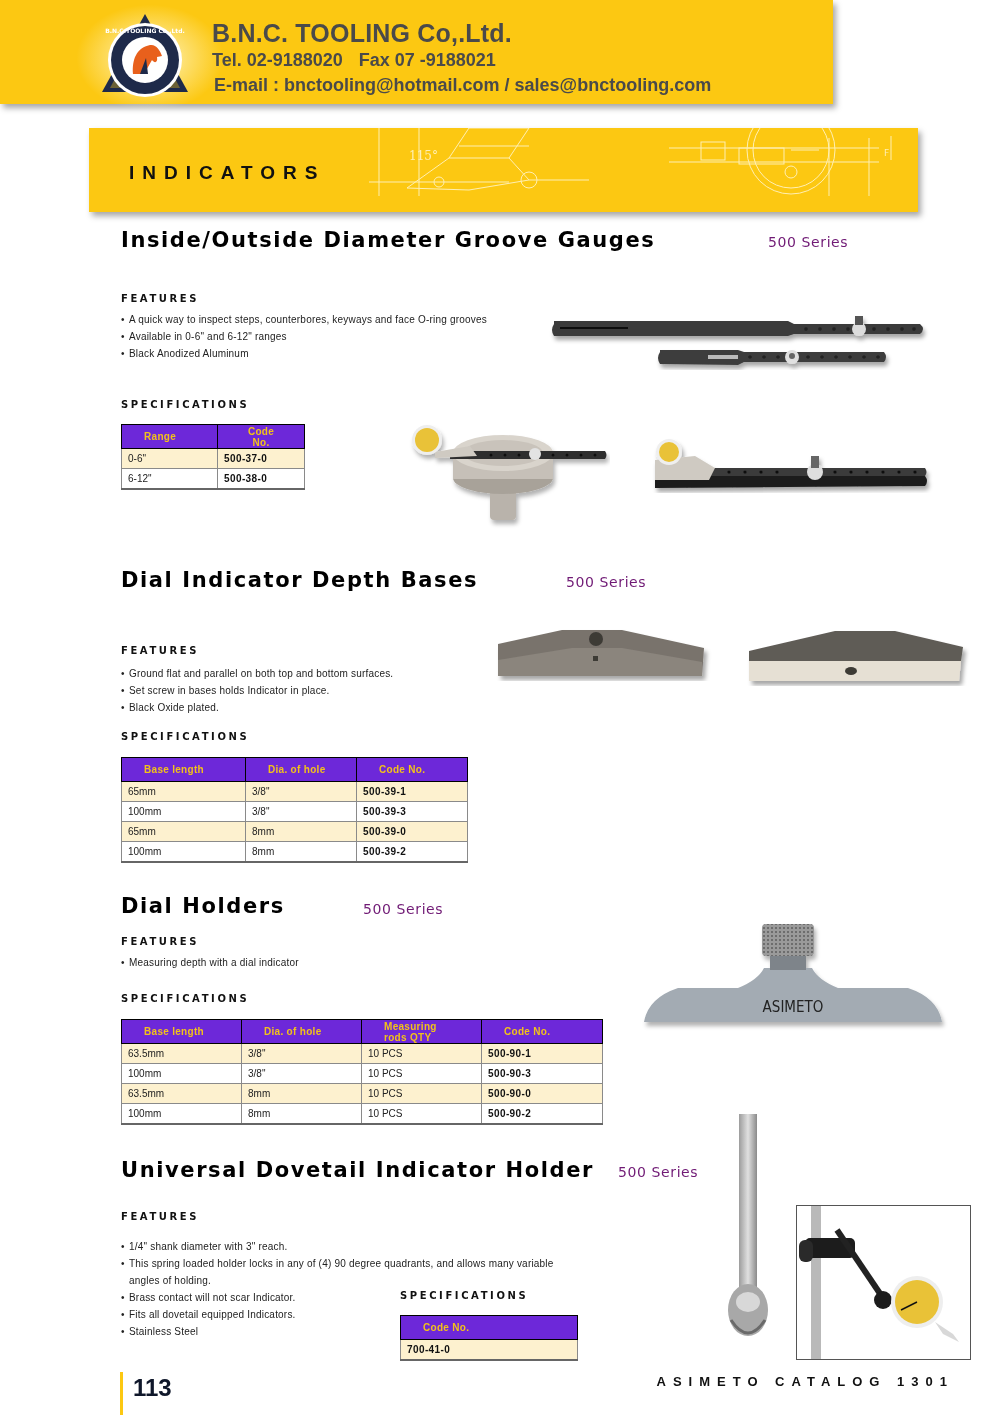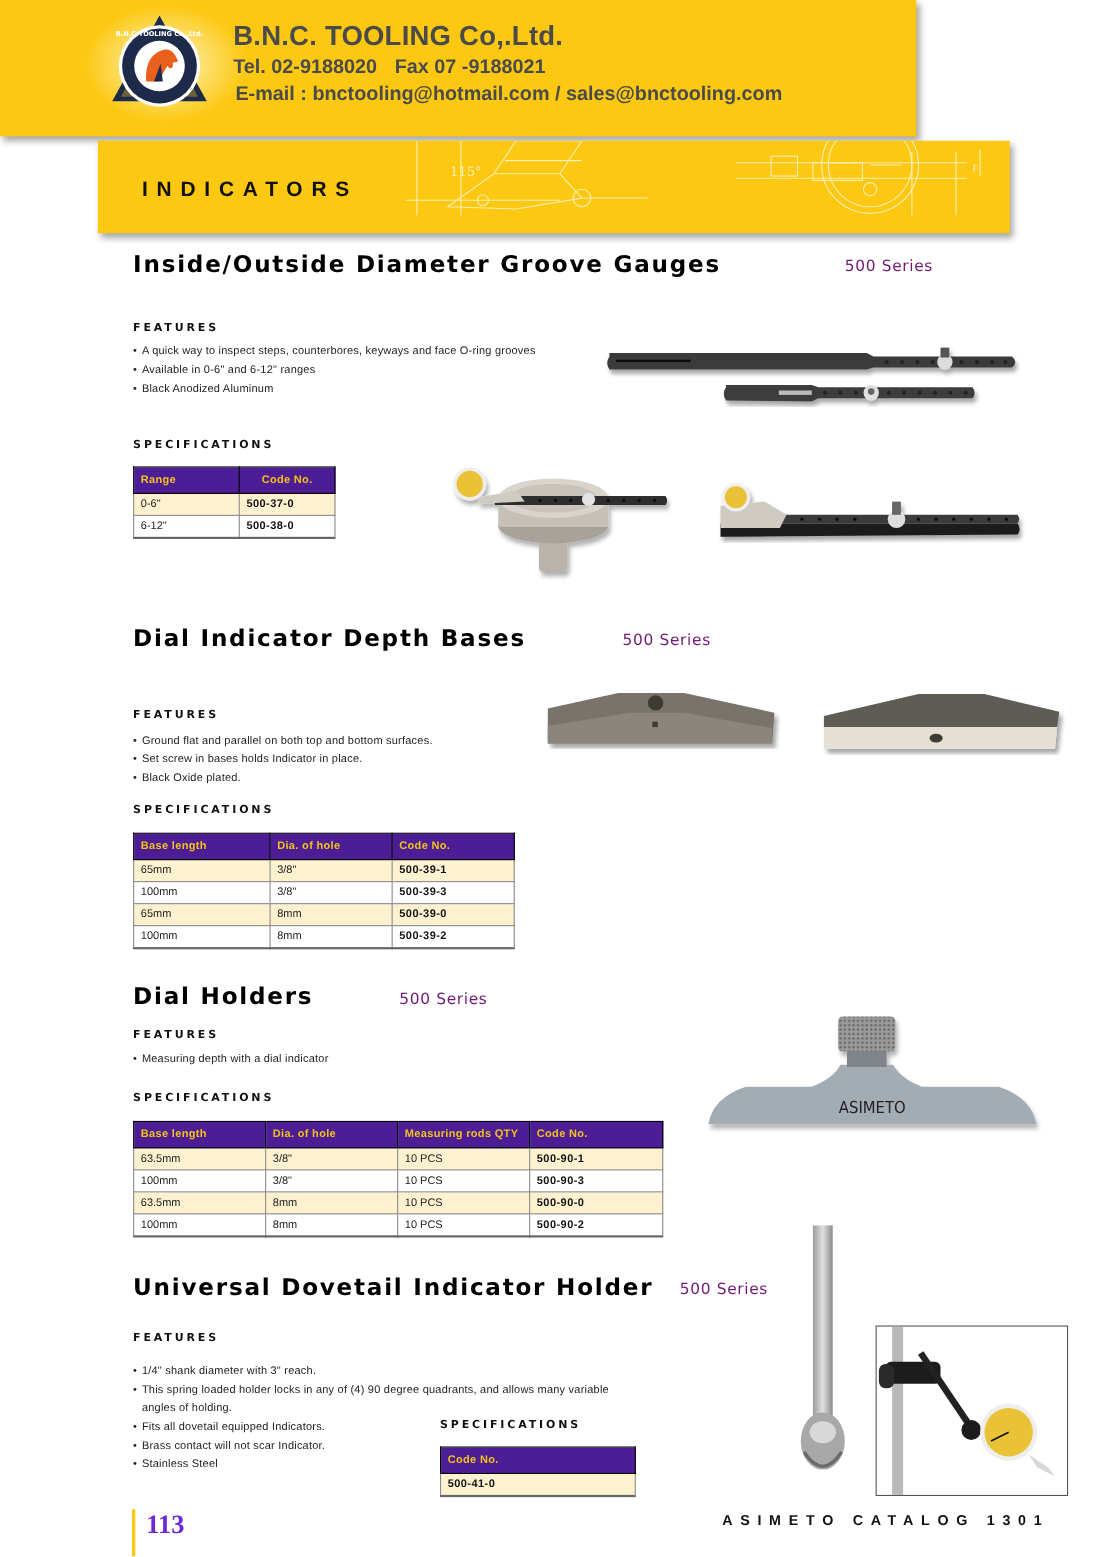--- a/index.html
+++ b/index.html
@@ -1,20 +1,20 @@
 <!DOCTYPE html>
 <html><head>
 <meta charset="utf-8">
 <style>
   * { box-sizing: border-box; margin: 0; padding: 0; }
   html, body { width: 1000px; height: 1415px; background: #ffffff; overflow: hidden; }
   body { position: relative; font-family: "Liberation Sans", "DejaVu Sans", sans-serif; color: #1a1a1a; }
 
   
-  .hdr { position: absolute; left: 0; top: 0; width: 833px; height: 124px; background: #fcc812;
+  .hdr { position: absolute; left: 0; top: 0; width: 833px; height: 104px; background: #fcc812;
          box-shadow: 3px 4px 6px rgba(0,0,0,0.35); }
   .hdr-glow { position: absolute; left: 70px; top: 0; width: 160px; height: 116px;
               background: radial-gradient(ellipse at center, #fff6c8 0%, rgba(252,200,18,0) 65%); }
   .logo { position: absolute; left: 100px; top: 12px; width: 90px; height: 88px; }
   .hdr-text { position: absolute; left: 212px; top: 18px; color: #4a4a4a; font-weight: bold; }
   .company { font-size: 25px; line-height: 30px; letter-spacing: 0.2px; }
   .contact { font-size: 18px; line-height: 25px; }
   .contact .gap { display: inline-block; width: 16px; }
   .email { font-size: 18px; line-height: 25px; margin-left: 2px; }
 
@@ -31,33 +31,33 @@
   .series { position: absolute; font-family: "DejaVu Sans", sans-serif; font-size: 14px; letter-spacing: 0.6px;
             color: #701a75; white-space: nowrap; }
   .lbl { position: absolute; font-family: "DejaVu Sans", sans-serif; font-weight: bold; font-size: 10px;
          letter-spacing: 2.6px; color: #111; }
   .feat { position: absolute; font-size: 10px; line-height: 17px; color: #222; letter-spacing: 0.2px; }
   .feat li { list-style: none; padding-left: 8px; text-indent: -8px; white-space: nowrap; }
   .feat li::before { content: "\2022"; display: inline-block; width: 8px; text-indent: 0; }
   .feat li.wrap { white-space: normal; }
 
   table.spec { position: absolute; border-collapse: collapse; font-size: 10px; }
-  table.spec th { background: #4c1d95; color: #f2c21a; text-align: left; font-weight: bold; height: 24px;
-                  padding: 0 6px; letter-spacing: 0.3px; border: 1px solid #000; margin-left: 16px; }
+  table.spec th { background: #6d28d9; color: #f2c21a; text-align: left; font-weight: bold; height: 24px;
+                  padding: 0 22px; letter-spacing: 0.3px; border: 1px solid #000; margin-left: 16px; }
   table.spec td { height: 20px; padding: 0 6px; border: 1px solid #8a8a8a; color: #222; }
   table.spec tr.odd td { background: #fdf1cf; }
   table.spec tr.even td { background: #ffffff; }
   table.spec td.code { font-weight: bold; color: #111; letter-spacing: 0.4px; }
   table.spec { border-bottom: 2px solid #666; }
 
   .img { position: absolute; }
 
   
   .pg-bar { position: absolute; left: 120px; top: 1372px; width: 3px; height: 43px; background: #fcc812; }
-  .pg-num { position: absolute; left: 133px; top: 1374px; font-size: 24px; font-weight: bold; color: #6d28d9; font-family: Liberation Serif, serif; }
+  .pg-num { position: absolute; left: 133px; top: 1374px; font-size: 24px; font-weight: bold; color: #0f172a; }
   .catalog { position: absolute; right: 46px; top: 1374px; font-size: 13px; font-weight: bold;
              letter-spacing: 7px; color: #111; }
 </style>
 </head>
 <body>
 
 <div class="hdr">
   <div class="hdr-glow"></div>
   <svg class="logo" viewBox="0 0 90 88">
     <polygon points="45,2 88,80 2,80" fill="#1e2a4a"></polygon>
@@ -355,32 +355,32 @@
     <text x="155" y="94" font-size="15" fill="#222" text-anchor="middle" font-family="DejaVu Sans Condensed, DejaVu Sans, sans-serif">ASIMETO</text>
   </g>
 </svg>
 
 <div class="h2" style="left:121px; top:1158px;">Universal Dovetail Indicator Holder</div>
 <div class="series" style="left:618px; top:1164px;">500 Series</div>
 <div class="lbl" style="left:121px; top:1211px;">FEATURES</div>
 <ul class="feat" style="left:121px; top:1238px; width:440px;">
   <li>1/4" shank diameter with 3" reach.</li>
   <li class="wrap">This spring loaded holder locks in any of (4) 90 degree quadrants, and allows many variable angles of holding.</li>
+  <li>Brass contact will not scar Indicator.</li>
   <li>Fits all dovetail equipped Indicators.</li>
-  <li>Brass contact will not scar Indicator.</li>
   <li>Stainless Steel</li>
 </ul>
 <div class="lbl" style="left:400px; top:1290px;">SPECIFICATIONS</div>
 <table class="spec" style="left:400px; top:1315px; width:178px;">
   <tbody>
       <tr>
     <th>Code No.</th>
   </tr>
   <tr class="odd">
-    <td class="code">500-41-0</td>
+    <td class="code">700-41-0</td>
   </tr>
 </tbody>
   </table>
 
 <svg class="img" style="left:725px; top:1110px;" width="60" height="250" viewBox="0 0 60 250">
   <defs>
     <linearGradient id="rod" x1="0" x2="1">
         <stop offset="0" stop-color="#9c9c9c"></stop>
         <stop offset="0.5" stop-color="#e0e0e0"></stop>
         <stop offset="1" stop-color="#8a8a8a"></stop>

